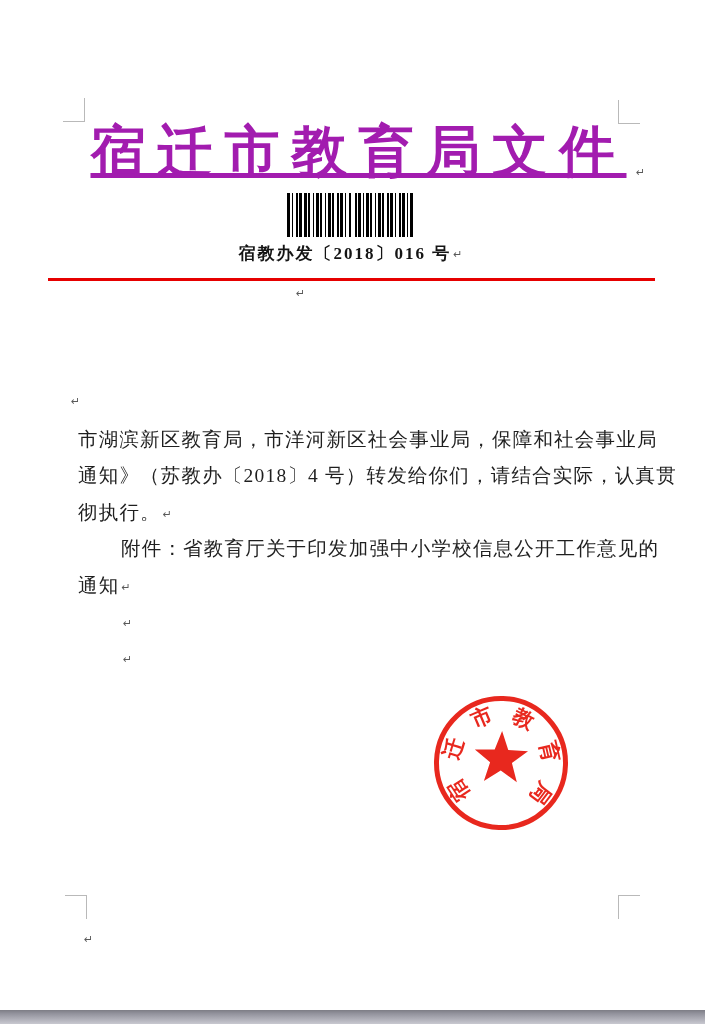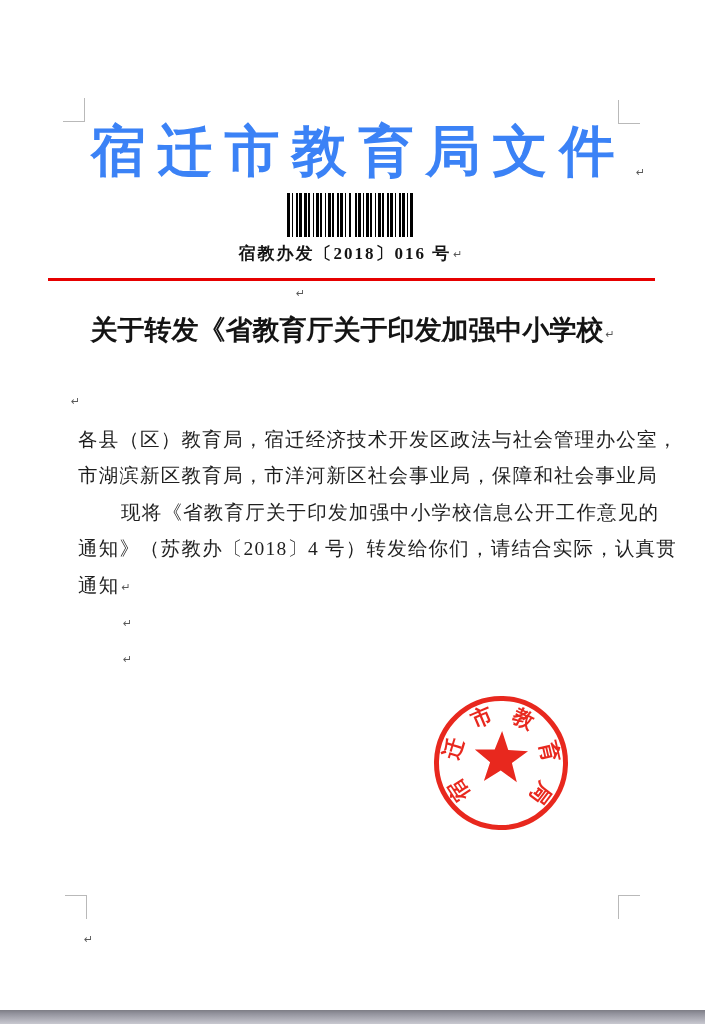--- a/index.html
+++ b/index.html
@@ -58,21 +58,21 @@
 </head>
 <body>
 
 <div id="page">
 
   <div id="crop-tl" class="crop tl"></div>
   <div id="crop-tr" class="crop tr"></div>
   <div id="crop-bl" class="crop bl"></div>
   <div id="crop-br" class="crop br"></div>
 
-  <div id="header-title" style="color: #3b82f6;">宿迁市教育局文件</div>
+  <div id="header-title" style="color: #a21caf; text-decoration: underline;">宿迁市教育局文件</div>
   <div id="header-mark" class="rmark-abs">↵</div>
 
   <div id="barcode">
       <span style="width: 1.52px; background: rgb(0, 0, 0);"></span>
       <span style="width: 1.52px; background: rgb(0, 0, 0);"></span>
       <span style="width: 1.52px; background: transparent;"></span>
       <span style="width: 1.52px; background: rgb(0, 0, 0);"></span>
       <span style="width: 1.52px; background: transparent;"></span>
       <span style="width: 1.52px; background: transparent;"></span>
       <span style="width: 1.52px; background: rgb(0, 0, 0);"></span>
@@ -155,29 +155,28 @@
     </div>
 
   <div id="doc-number">
     <span>宿教办发〔2018〕016 号</span><span class="rmark">↵</span>
   </div>
 
   <div id="red-rule" style="background: rgb(230, 0, 0);"></div>
   <div id="rule-mark" class="rmark-abs">↵</div>
 
   <div id="doc-title">
-    <div><span>关于转发《省教育厅关于印发加强中小学校</span><span class="rmark">↵</span></div>
   </div>
   <div id="title-mark" class="rmark-abs">↵</div>
 
   <div id="body-text">
-      <div class="body-line"><span>各县（区）教育局，宿迁经济技术开发区政法与社会管理办公室，</span></div>
       <div class="body-line"><span>市湖滨新区教育局，市洋河新区社会事业局，保障和社会事业局</span></div>
-      <div class="body-line indent"><span>现将《省教育厅关于印发加强中小学校信息公开工作意见的</span></div>
       <div class="body-line"><span>通知》（苏教办〔2018〕4 号）转发给你们，请结合实际，认真贯</span></div>
+      <div class="body-line"><span>彻执行。</span><span class="rmark">↵</span></div>
+      <div class="body-line indent"><span>附件：省教育厅关于印发加强中小学校信息公开工作意见的</span></div>
       <div class="body-line"><span>通知</span><span class="rmark">↵</span></div>
       <div class="body-line indent"><span></span><span class="rmark">↵</span></div>
       <div class="body-line indent"><span></span><span class="rmark">↵</span></div>
     </div>
 
 
   <div id="seal" style="color: rgb(231, 23, 12);">
     <div id="seal-ring"></div>
     <svg id="seal-star" width="140" height="140" viewBox="0 0 140 140">
       <polygon id="star-poly" transform="translate(70,66)" points="0,-28 6.8,-9.3 26.6,-8.7 10.9,3.6 16.5,22.7 0,11.5 -16.5,22.7 -10.9,3.6 -26.6,-8.7 -6.8,-9.3" fill="#e7170c"></polygon>

